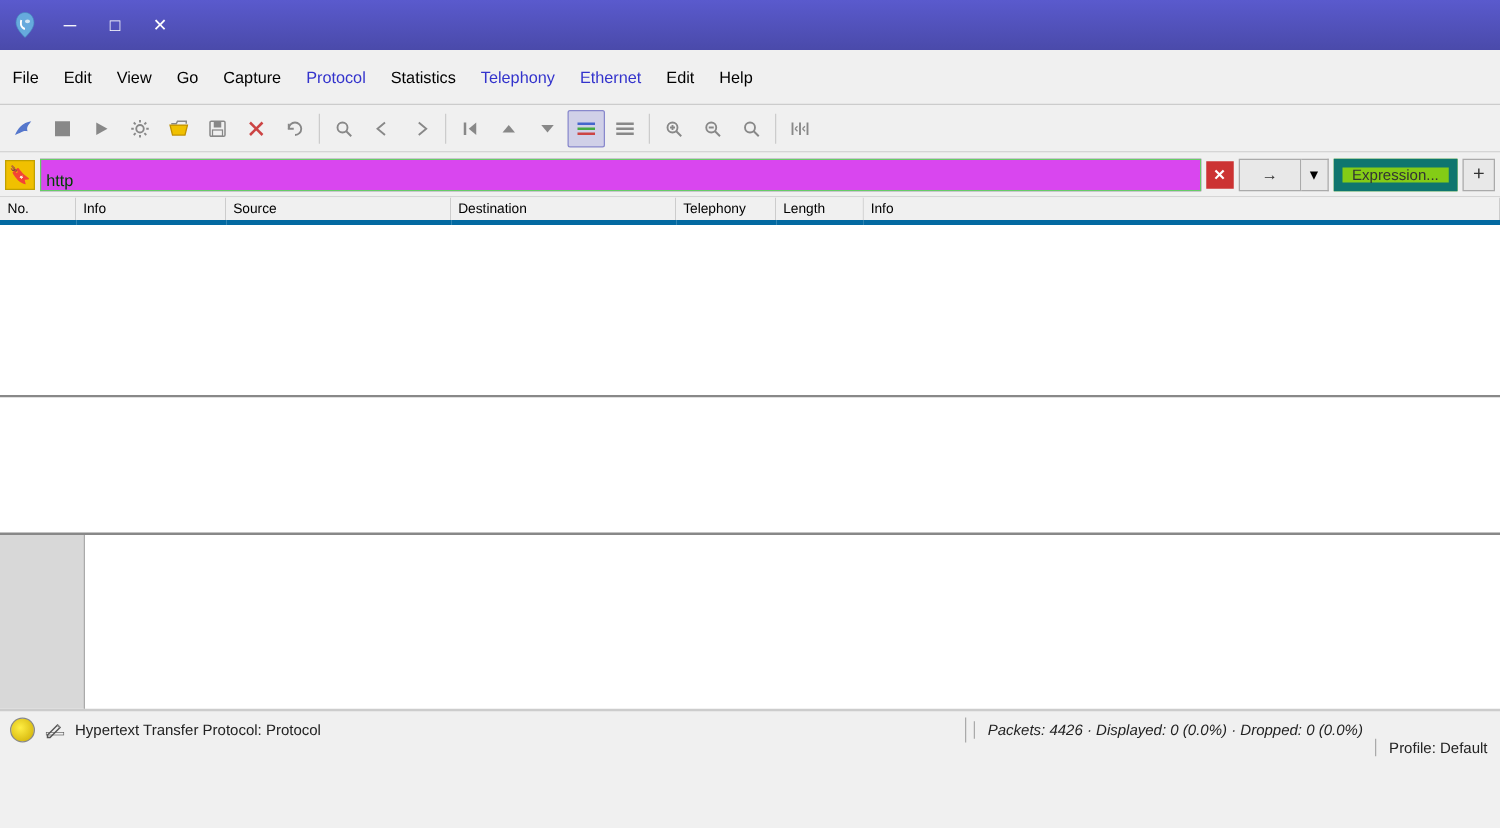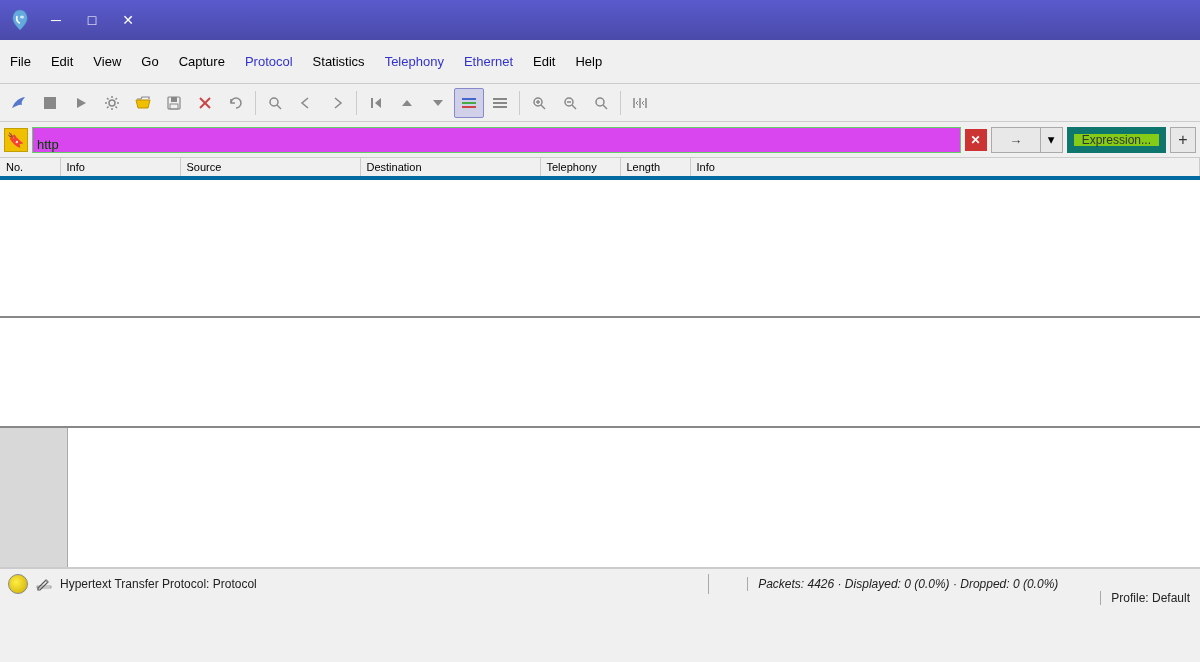--- a/index.html
+++ b/index.html
@@ -193,21 +193,20 @@
 
     
     .statusbar {
       background: #f0f0f0;
       height: 30px;
       display: flex;
       align-items: center;
       border-top: 1px solid #ccc;
       font-size: 12px;
       color: #222;
-      gap: 32px;
     }
     .status-left {
       display: flex; align-items: center; gap: 6px;
       padding: 0 8px;
       flex: 1;
     }
     .status-circle {
       width: 20px; height: 20px; border-radius: 50%;
       background: radial-gradient(circle at 40% 40%, #ffee44, #ccaa00);
       border: 1px solid #888;

